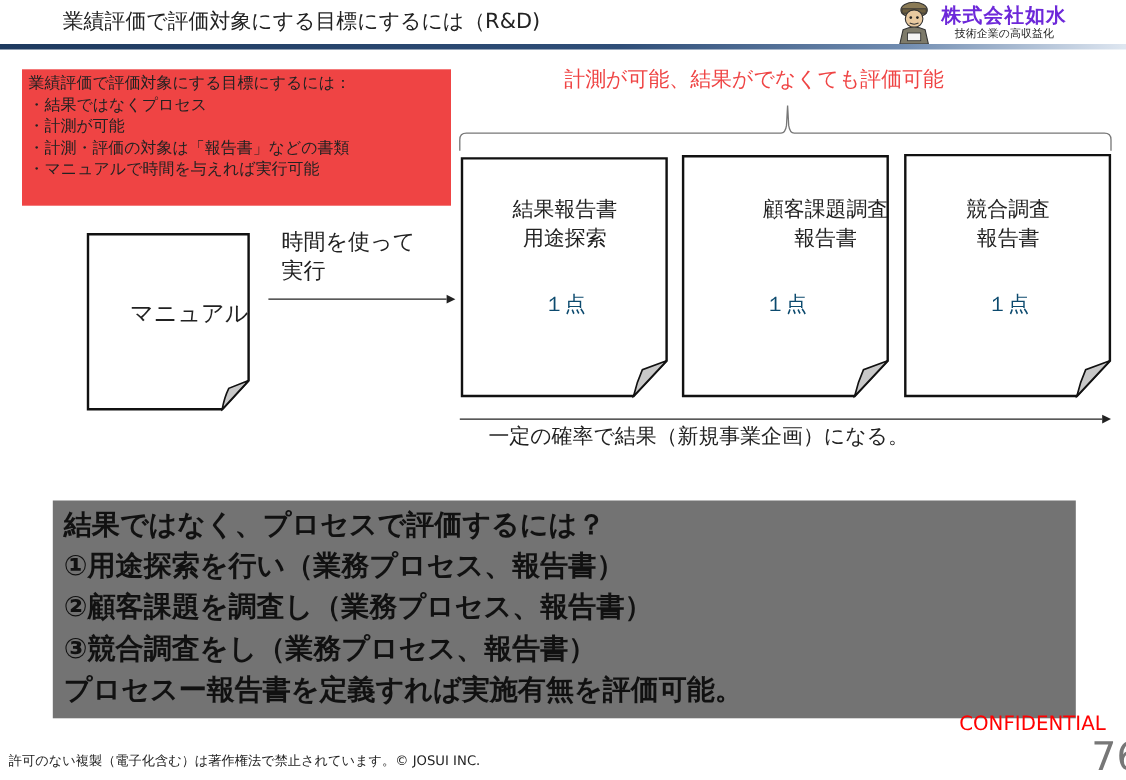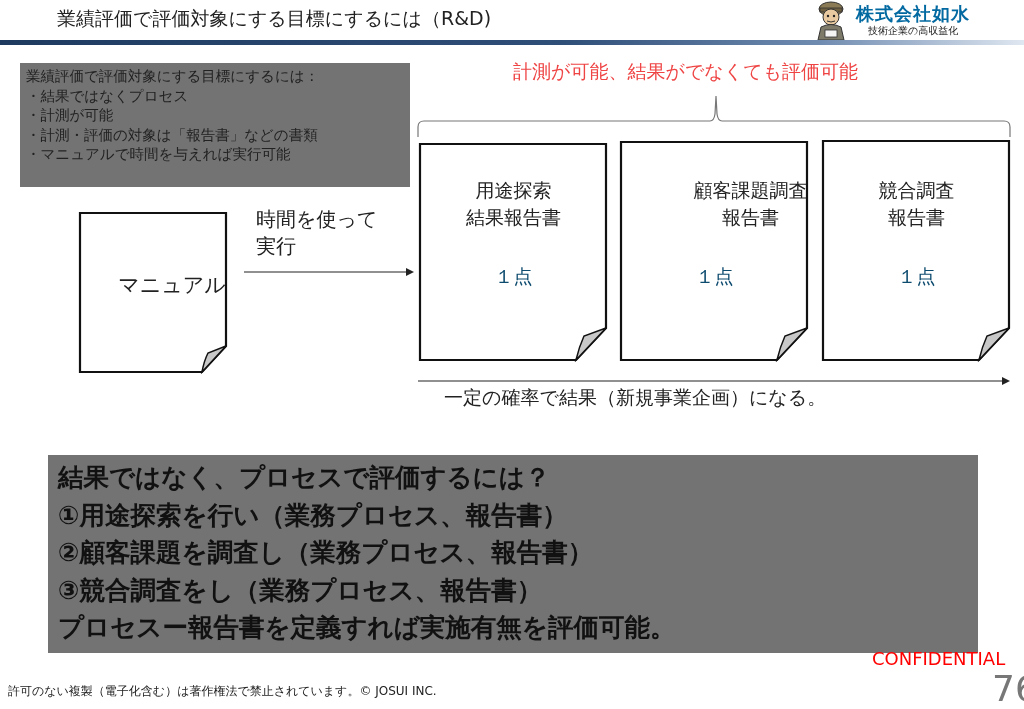--- a/index.html
+++ b/index.html
@@ -3,23 +3,23 @@
 <meta charset="utf-8">
 <style>
   html, body { margin:0; padding:0; }
   body { width:1024px; height:709px; background:#ffffff; position:relative; overflow:hidden;
          font-family:"DejaVu Sans","Liberation Sans",sans-serif; color:#222; }
   .abs { position:absolute; }
   .title { left:57px; top:6px; font-size:19px; color:#222; white-space:nowrap; }
   .header-bar { left:0; top:40px; width:1024px; height:5px;
     background:linear-gradient(to right,#1e3a5f 0%,#2f4e78 55%,#6f8bb0 80%,#dfe7f1 100%); }
   .logo { left:812px; top:0; width:200px; height:40px; }
-  .logo-text1 { left:856px; top:2px; font-family:"DejaVu Serif",serif; font-size:18px; font-weight:bold; color:#0369a1; white-space:nowrap; letter-spacing:1px; }
+  .logo-text1 { left:856px; top:2px; font-family:"DejaVu Serif",serif; font-size:18px; font-weight:bold; color:#6d28d9; white-space:nowrap; letter-spacing:1px; }
   .logo-text2 { left:868px; top:24px; font-family:"DejaVu Serif",serif; font-size:10px; color:#222; white-space:nowrap; }
-  .infobox { left:20px; top:63px; width:390px; height:124px; background:#737373; }
+  .infobox { left:20px; top:63px; width:390px; height:124px; background:#ef4444; }
   .infobox .lines { position:absolute; left:6px; top:4px; font-size:14.5px; line-height:19.5px; color:#222; white-space:nowrap; }
   .topnote { left:513px; top:59px; font-size:19px; color:#ef4444; white-space:nowrap; }
   .doc-label { position:absolute; width:100%; text-align:center; font-size:19px; line-height:27px; color:#222; }
   .score { position:absolute; width:100%; text-align:center; font-size:19px; color:#0c4a6e; }
   .manual-label { position:absolute; left:0; width:100%; text-align:center; top:60px; font-size:21px; color:#222; }
   .arrow-text { left:256px; top:206px; font-size:20px; line-height:27px; color:#222; white-space:nowrap; }
   .result-text { left:444px; top:384px; font-size:19px; line-height:26px; color:#222; white-space:nowrap; }
   .summary { left:48px; top:455px; width:930px; height:198px; background:#737373; }
   .summary .lines { position:absolute; left:10px; top:4px; font-size:25.5px; line-height:37.5px; font-weight:bold; color:#111; white-space:nowrap; }
   .footer { left:8px; top:683px; font-size:12px; color:#222; white-space:nowrap; }
@@ -85,22 +85,22 @@
   <div>時間を使って</div>
   <div>実行</div>
 </div>
 
 <div class="abs" style="left:418px;top:142px;width:191px;height:220px;">
   <svg width="191" height="220" viewBox="0 0 191 220" style="position:absolute;left:0;top:0;">
     <path d="M2 2 L188 2 L188 186 L158 218 L2 218 Z" fill="#fff" stroke="#111" stroke-width="2.2"></path>
     <path d="M188 186 L166 194 Q161 205 158 218 Z" fill="#c8c8c8" stroke="#111" stroke-width="1.5"></path>
   </svg>
   <div class="doc-label" style="top:35px;">
+    <div>結果報告書</div>
     <div>用途探索</div>
-    <div>結果報告書</div>
   </div>
   <div class="score" style="top:122px;">１点</div>
 </div>
 
 <div class="abs" style="left:619px;top:140px;width:191px;height:222px;">
   <svg width="191" height="222" viewBox="0 0 191 222" style="position:absolute;left:0;top:0;">
     <path d="M2 2 L188 2 L188 188 L158 220 L2 220 Z" fill="#fff" stroke="#111" stroke-width="2.2"></path>
     <path d="M188 188 L166 196 Q161 207 158 220 Z" fill="#c8c8c8" stroke="#111" stroke-width="1.5"></path>
   </svg>
   <div class="doc-label" style="top:37px;padding-left:36px;">

